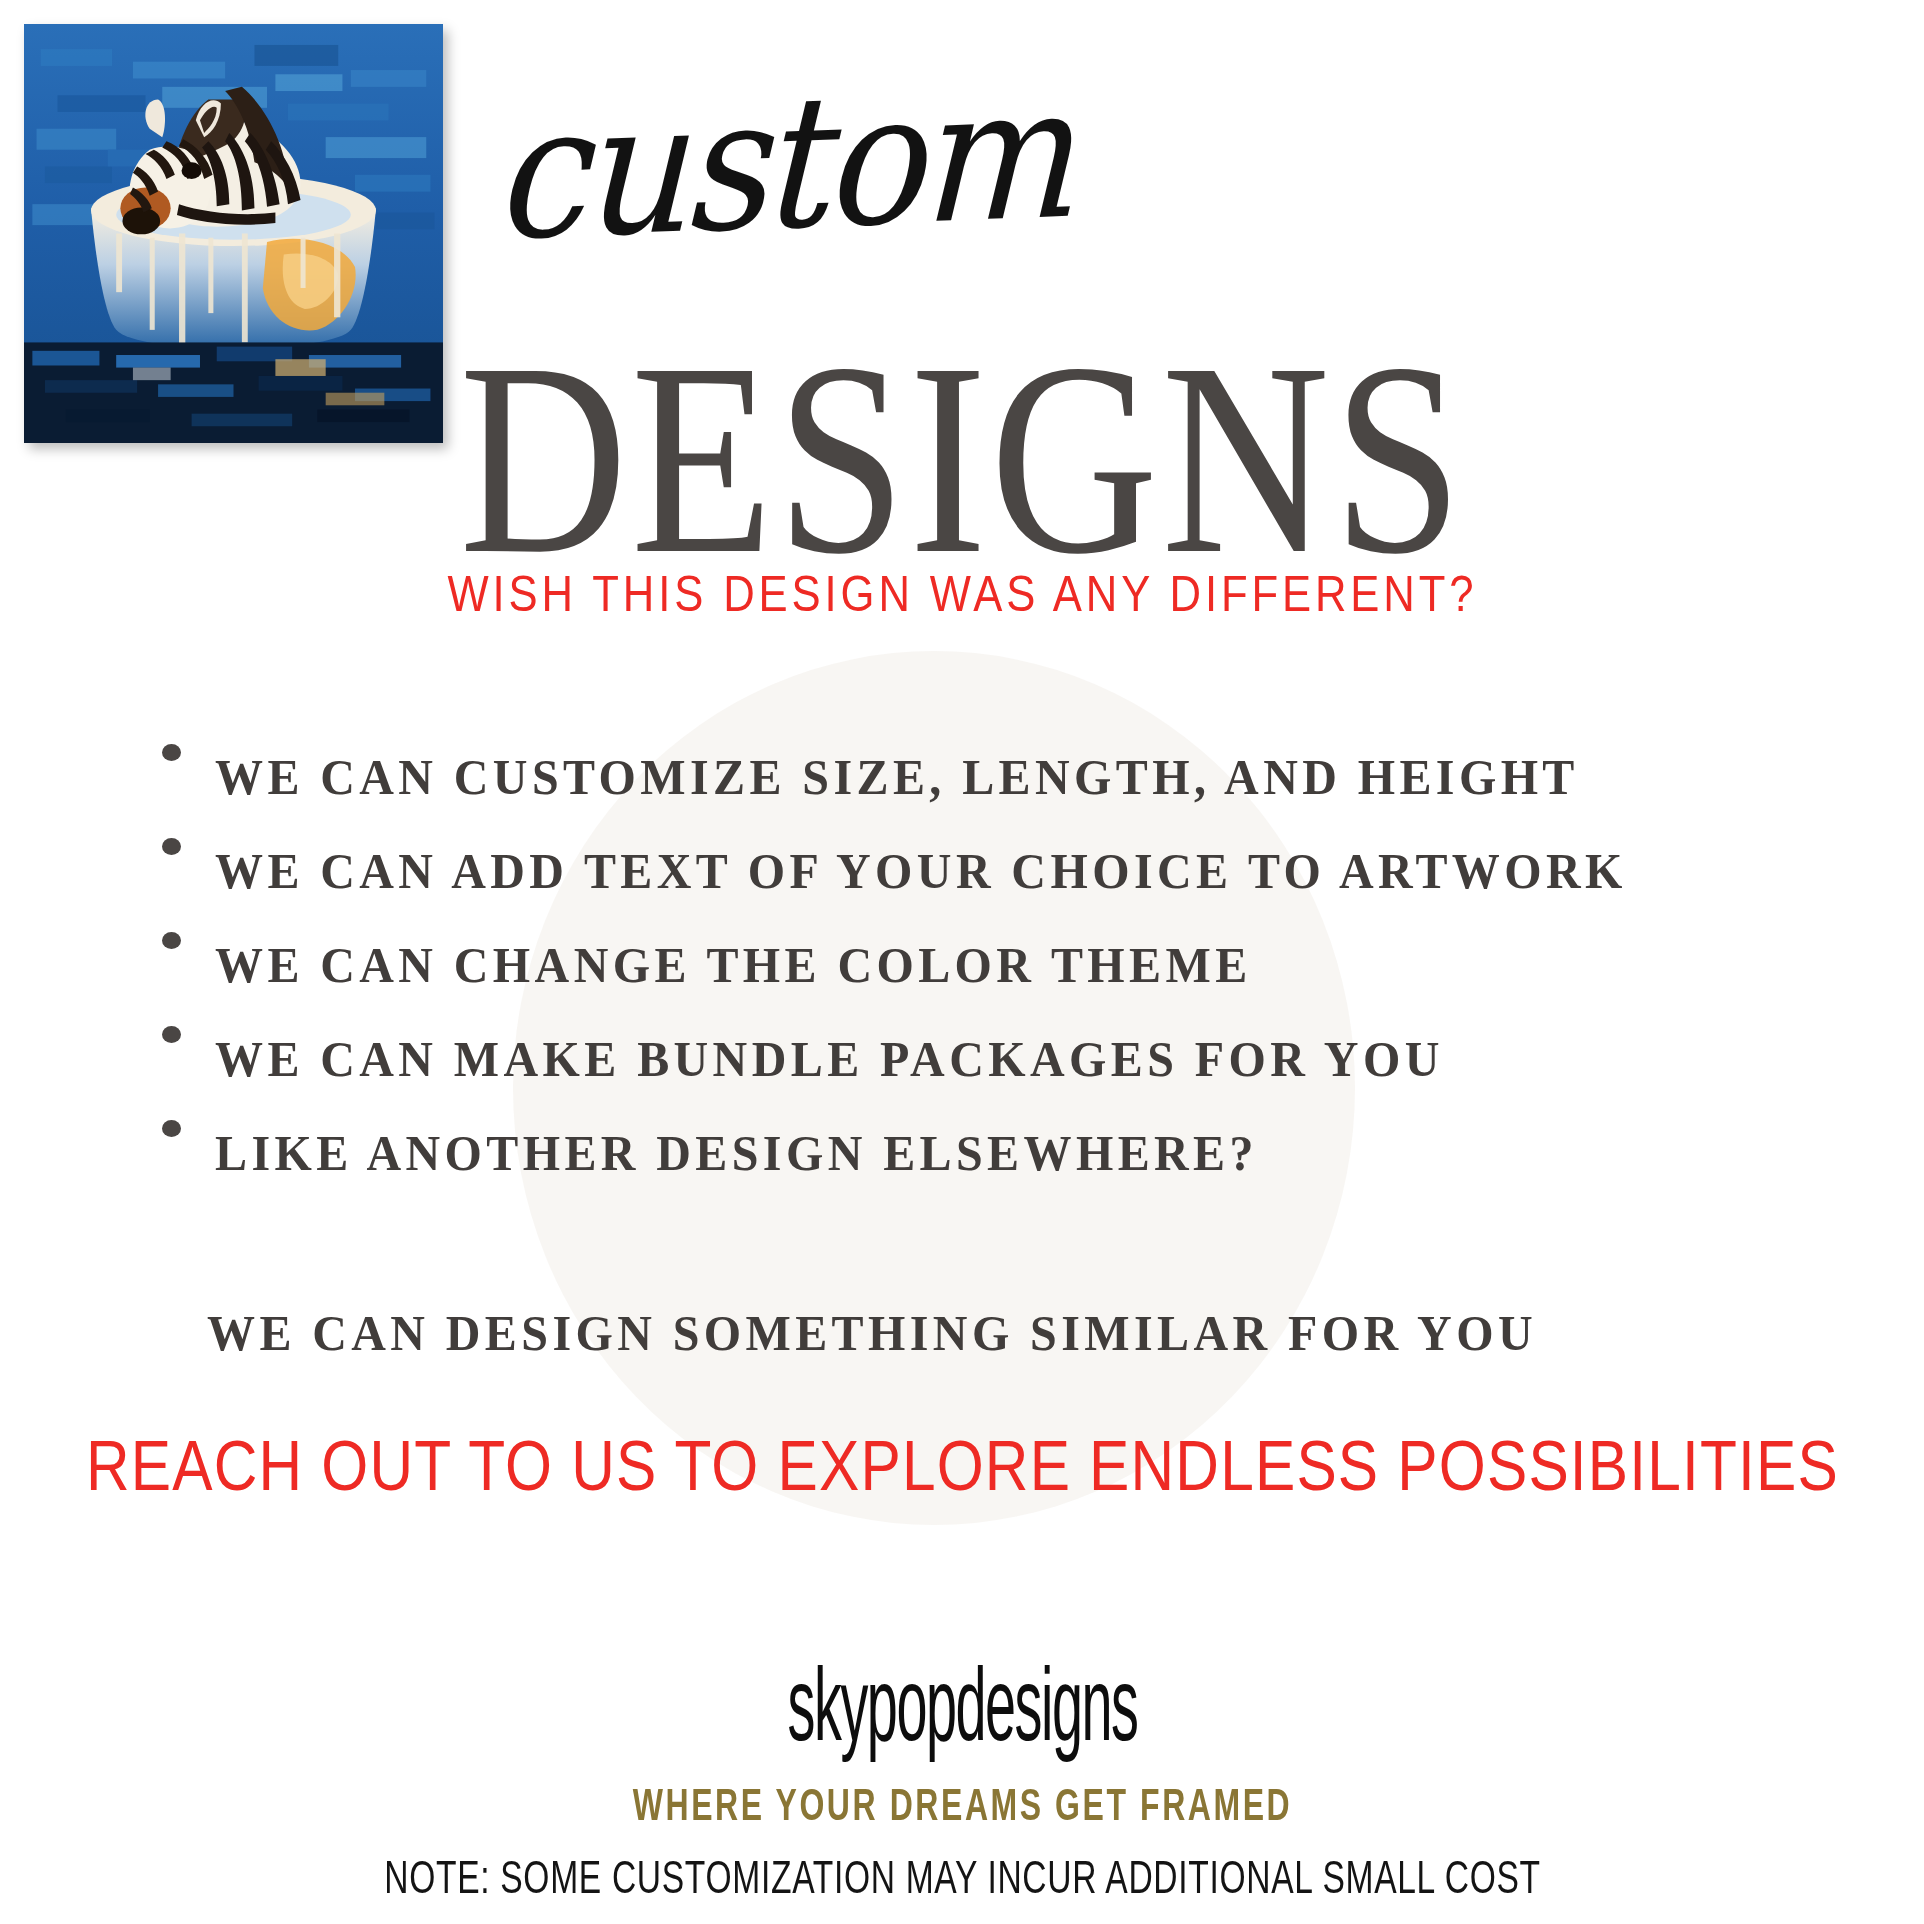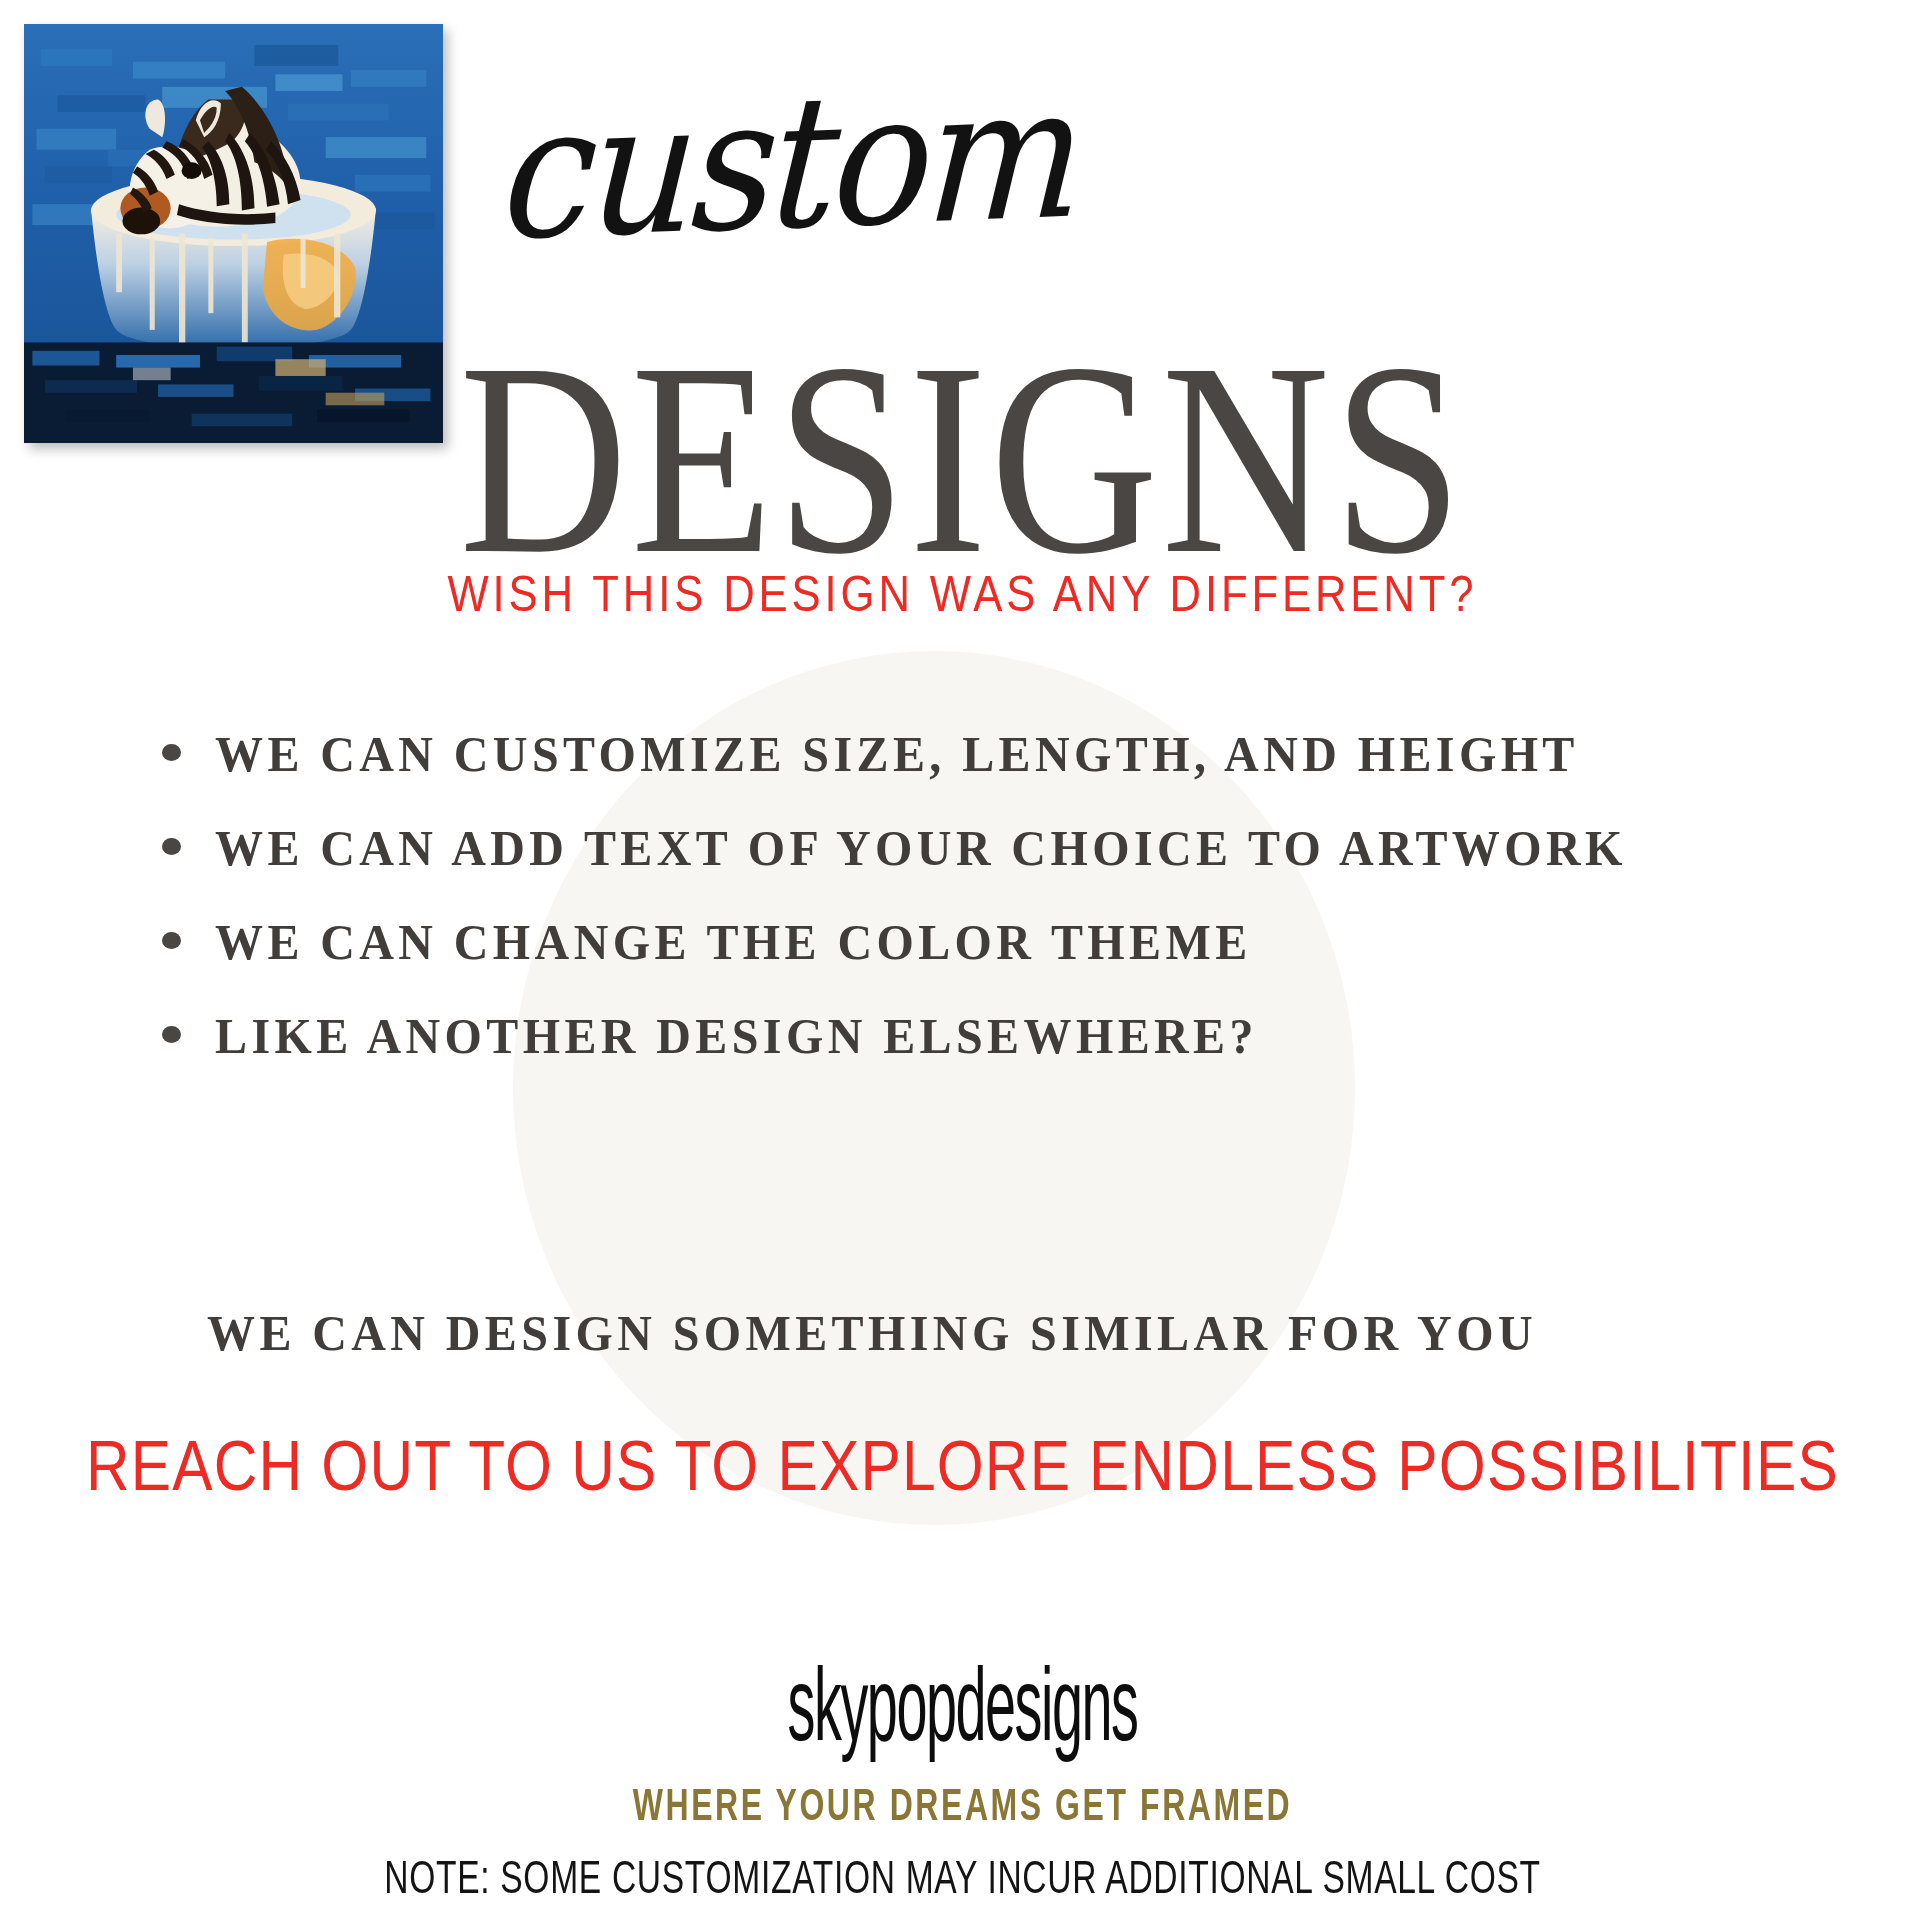--- a/index.html
+++ b/index.html
@@ -108,21 +108,21 @@
     width: 1684px;
     z-index: 2;
     list-style: none;
     margin: 0;
     padding: 0;
   }
   .benefit-item {
     position: relative;
     height: 94px;
     display: flex;
-    align-items: center;
+    align-items: flex-end;
     padding-left: 63px;
   }
   .bullet-dot {
     position: absolute;
     left: 9.6px;
     top: 50%;
     margin-top: -9.6px;
     width: 19px;
     height: 17px;
     border-radius: 50%;
@@ -351,20 +351,24 @@
   <li class="benefit-item">
     <span class="bullet-dot"></span>
     <span class="benefit-label">WE CAN ADD TEXT OF YOUR CHOICE TO ARTWORK</span>
   </li>
   <li class="benefit-item">
     <span class="bullet-dot"></span>
     <span class="benefit-label">WE CAN CHANGE THE COLOR THEME</span>
   </li>
   <li class="benefit-item">
     <span class="bullet-dot"></span>
+    <span class="benefit-label">WE CAN MAKE BUNDLE PACKAGES FOR YOU</span>
+  </li>
+  <li class="benefit-item">
+    <span class="bullet-dot"></span>
     <span class="benefit-label">LIKE ANOTHER DESIGN ELSEWHERE?</span>
   </li>
 </ul>
 
 <div id="benefits-continuation">WE CAN DESIGN SOMETHING SIMILAR FOR YOU</div>
 
 <div id="cta-banner">REACH OUT TO US TO EXPLORE ENDLESS POSSIBILITIES</div>
 
 <div id="brand-name">skypopdesigns</div>
 <div id="brand-tagline">WHERE YOUR DREAMS GET FRAMED</div>

